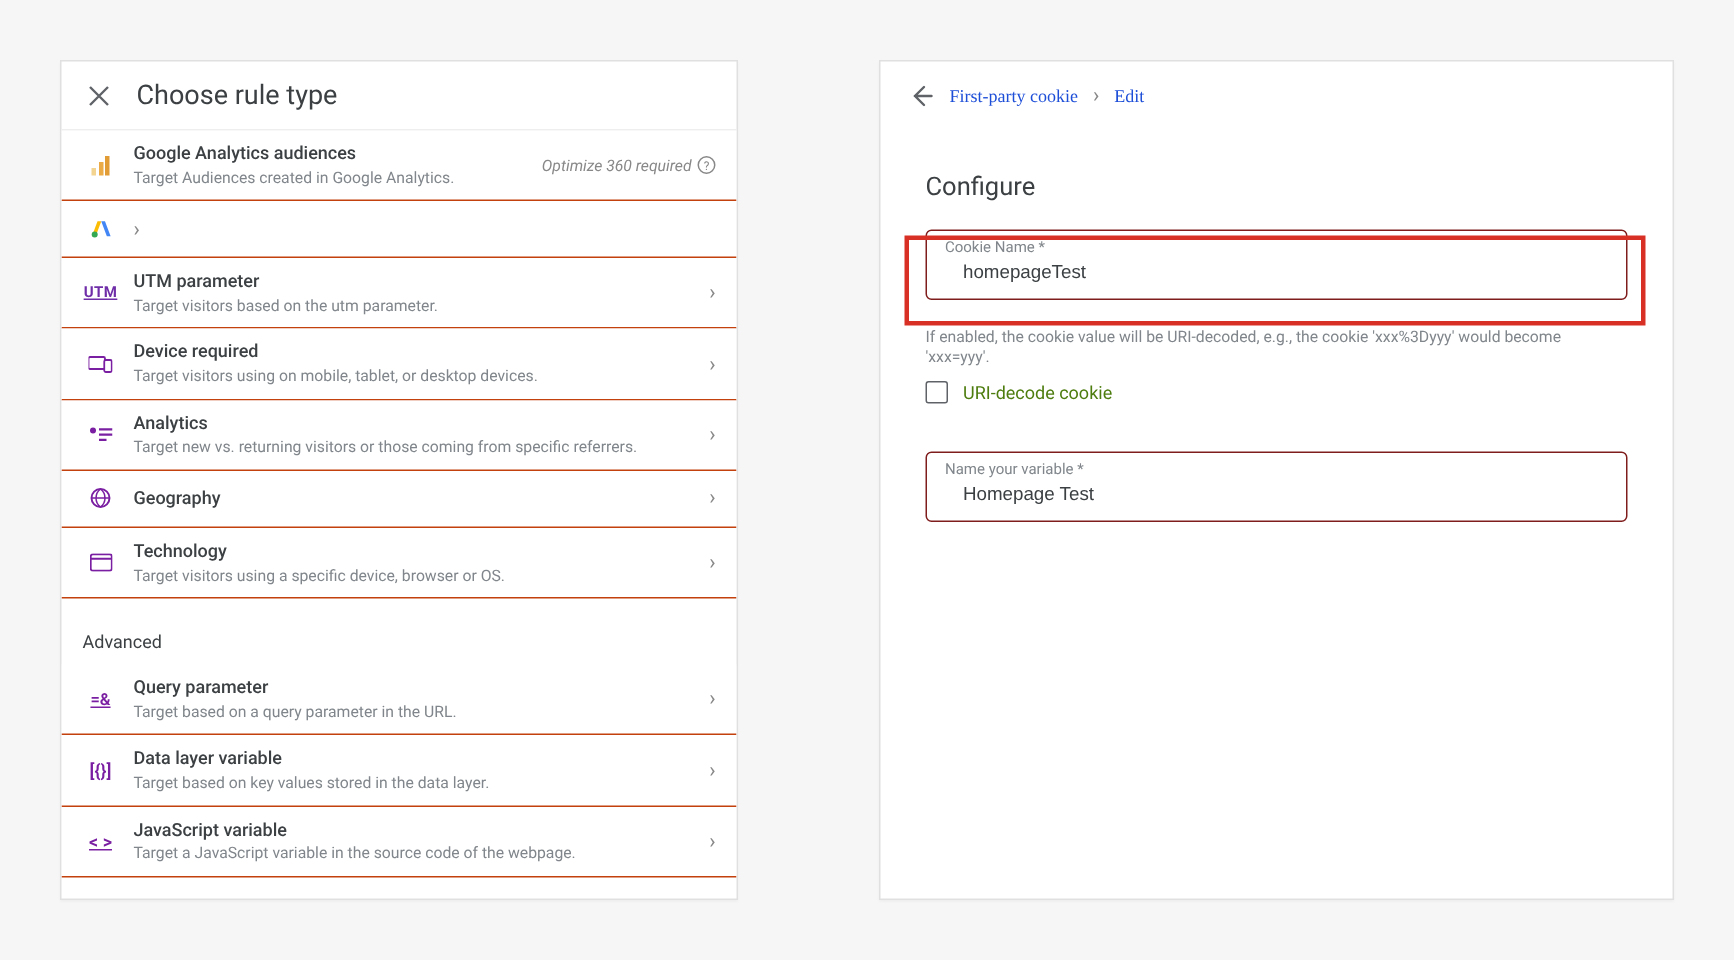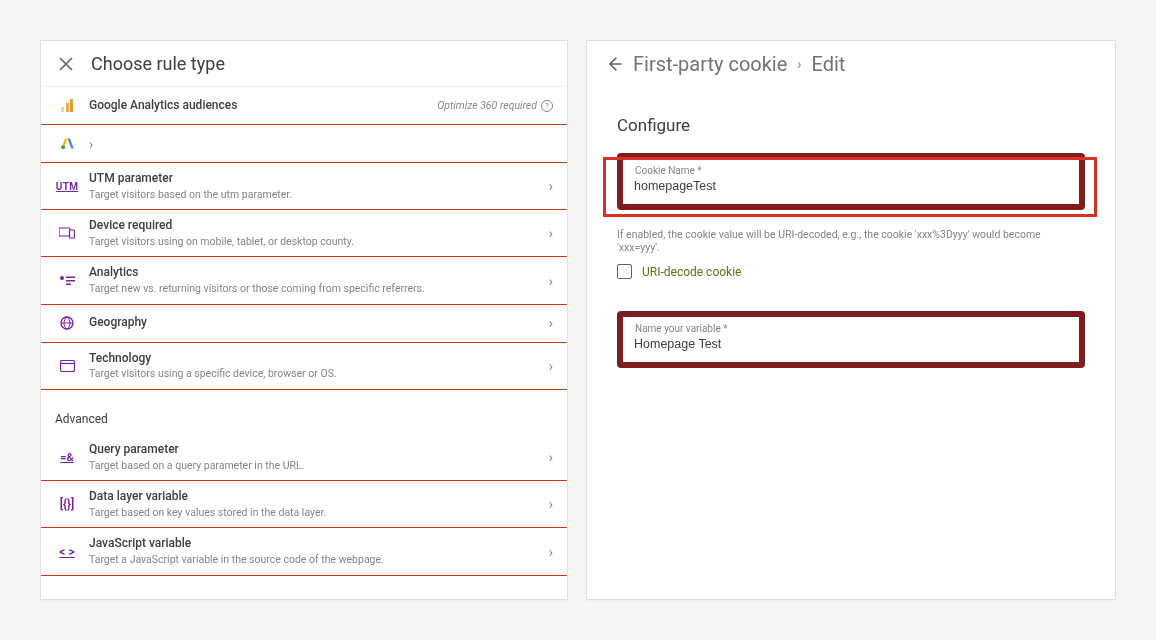--- a/index.html
+++ b/index.html
@@ -16,21 +16,21 @@
     width: 1156px;
     height: 640px;
   }
   .panel {
     position: absolute;
     background: #fff;
     border: 1px solid #e0e0e0;
     box-shadow: 0 1px 2px rgba(0,0,0,0.04);
   }
   .panel-left {
-    left: 40px; top: 40px; width: 528px; height: 560px;
+    left: 40px; top: 40px; width: 452px; height: 560px;
   }
   .panel-right {
     left: 586px; top: 40px; width: 530px; height: 560px;
   }
 
   
   .hdr {
     display: flex; align-items: center;
     height: 46px; padding: 0 16px;
     border-bottom: 1px solid #eee;
@@ -90,30 +90,30 @@
   .ic-ads svg { width:15px; height:15px; }
   .ic-utm { color:#6f2da8; font-weight:700; font-size:10px; letter-spacing:0.3px; }
   .ic-purple { color:#7b1fa2; }
 
   
   .crumb {
     display:flex; align-items:center; gap:10px;
     height:46px; padding:0 20px;
   }
   .back-arrow { color:#5f6368; cursor:pointer; display:flex; }
-  .crumb a { font-size: 20px; color:#737373; text-decoration:none; }
+  .crumb a { font-size: 12px; color:#1d4ed8; text-decoration:none;font-family:Liberation Serif, serif; }
   .crumb-sep { color:#888; font-size:14px; }
   .configure-h { font-size:17px; color:#3c4043; padding: 28px 30px 18px 30px; }
 
   .field-box {
     position:relative;
     margin: 0 30px 12px 30px;
-    border:6px solid #7f1d1d;
+    border:1px solid #7f1d1d;
     border-radius:4px;
-    padding: 16px 12px 10px 11px;
+    padding: 16px 12px 10px 24px;
   }
   .field-label {
     position:absolute; top:6px; left:12px;
     font-size:10px; color:#80868b;
   }
   .field-value {
     font-size:12.5px; color:#3c4043; border:0; outline:0; width:100%; background:transparent;
   }
   .helper-text {
     font-size:10.5px; color:#80868b;
@@ -154,20 +154,21 @@
       <div class="rule-item disabled">
         <div class="rule-icon">
           <div class="ic-ga">
               <span></span>
               <span></span>
               <span></span>
             </div>
         </div>
         <div class="rule-text">
           <div class="rule-title">Google Analytics audiences</div>
+          <div class="rule-desc">Target Audiences created in Google Analytics.</div>
         </div>
         <div class="req360">
           <span>Optimize 360 required</span>
           <span class="help-circle">?</span>
         </div>
       </div>
 
       <div class="rule-item">
         <div class="rule-icon ic-ads">
           <svg viewBox="0 0 24 24">
@@ -190,21 +191,21 @@
 
       <div class="rule-item">
         <div class="rule-icon ic-purple">
           <svg width="16" height="12" viewBox="0 0 16 12">
               <rect x="0" y="1" width="11" height="8" rx="1" fill="none" stroke="#7b1fa2" stroke-width="1.2"></rect>
               <rect x="10.5" y="3" width="5" height="8" rx="1" fill="#fff" stroke="#7b1fa2" stroke-width="1.2"></rect>
             </svg>
         </div>
         <div class="rule-text">
           <div class="rule-title">Device required</div>
-          <div class="rule-desc">Target visitors using on mobile, tablet, or desktop county.</div>
+          <div class="rule-desc">Target visitors using on mobile, tablet, or desktop devices.</div>
         </div>
         <div class="rule-chevron">›</div>
       </div>
 
       <div class="rule-item">
         <div class="rule-icon ic-purple">
           <svg width="16" height="12" viewBox="0 0 16 12">
               <circle cx="3" cy="3" r="2" fill="#7b1fa2"></circle>
               <rect x="7" y="1.5" width="9" height="1.5" fill="#7b1fa2"></rect>
               <rect x="7" y="5" width="9" height="1.5" fill="#7b1fa2"></rect>

